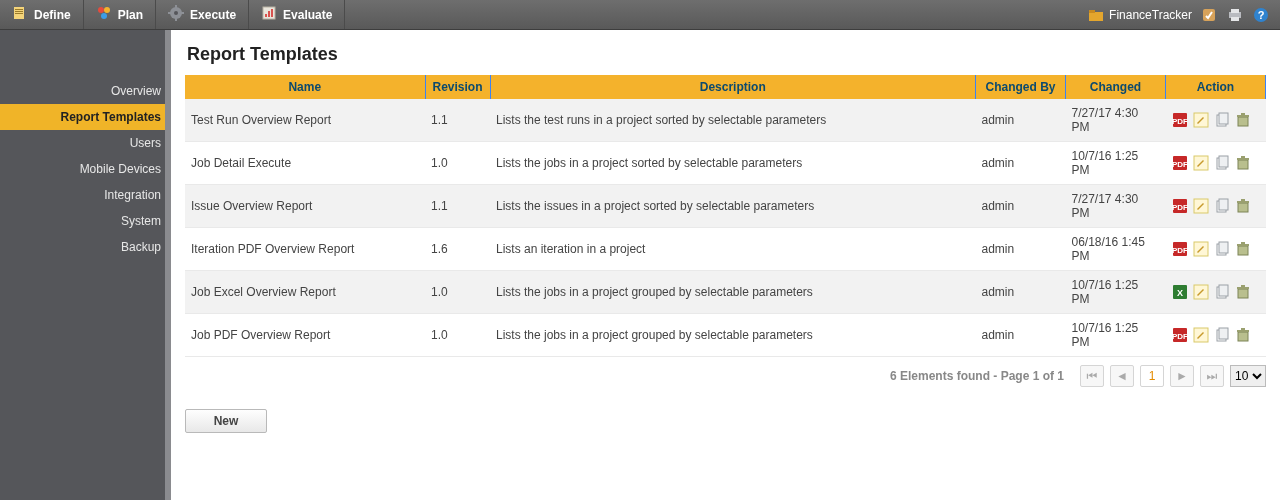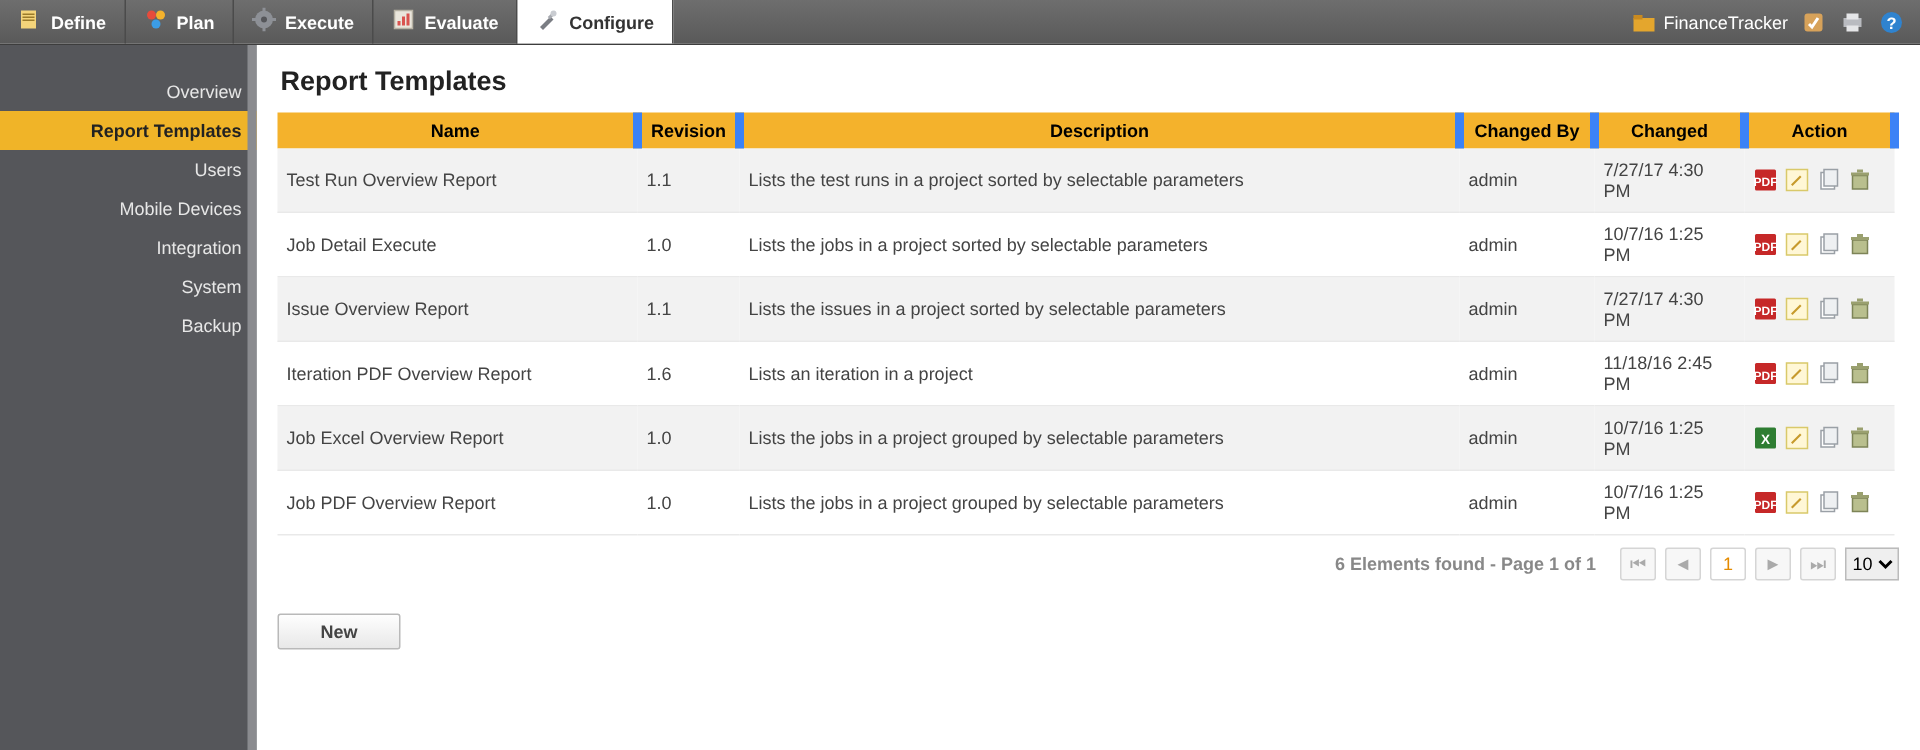--- a/index.html
+++ b/index.html
@@ -12,30 +12,30 @@
 .toolbar .spacer { flex:1; }
 .toolbar .right { display:flex; align-items:center; gap:8px; padding:0 10px; color:#fff; }
 .toolbar .right .proj { display:flex; align-items:center; gap:5px; color:#fff; }
 .toolbar .right .ticon { display:flex; align-items:center; justify-content:center; width:18px; height:18px; cursor:pointer; }
 .ticon-inner { width:16px; height:16px; }
 
 
 .layout { display:flex; height:470px; }
 .sidebar { width:171px; background:#55565a; color:#fff; position:relative; }
 .sidebar .handle { position:absolute; right:0; top:0; bottom:0; width:6px; background:#8a8b8f; cursor:col-resize; }
-.sidebar ul { list-style:none; margin-top:18px; }
+.sidebar ul { list-style:none; margin-top:48px; }
 .sidebar li { text-align:right; padding:6px 10px 6px 0; color:#e7e7e7; cursor:pointer; font-size:12px; }
 .sidebar li.active { background:#f0b428; color:#222; font-weight:bold; }
 
 .content { flex:1; background:#fff; padding:12px 14px; overflow:auto; }
 .content h1 { font-size:18px; font-weight:bold; margin:2px 0 10px 2px; color:#222; }
 
 
 table.report { width:100%; border-collapse:collapse; font-size:12px; }
-table.report thead th { background:#f4b22c; color:#000000; font-weight:bold; text-align:center; padding:5px 6px; border-right:6px solid #3b82f6; }
+table.report thead th { background:#f4b22c; color:#0c4a6e; font-weight:bold; text-align:center; padding:5px 6px; border-right:1px solid #3b82f6; }
 table.report thead th:first-child { text-align:center; }
 table.report tbody td { padding:7px 6px; border-bottom:1px solid #e9e9e9; color:#444; }
 table.report tbody tr:nth-child(odd) { background:#f2f2f2; }
 table.report tbody tr:nth-child(even) { background:#ffffff; }
 .col-name { width:240px; }
 .col-rev { width:65px; }
 .col-desc { }
 .col-chby { width:90px; }
 .col-chg { width:100px; }
 .col-act { width:100px; text-align:center; }
@@ -89,28 +89,20 @@
       </div>
       <div class="tab">
         <span><svg class="icn" viewBox="0 0 16 16">
             <rect x="2" y="2" width="12" height="12" fill="#eae6dc" stroke="#b7b2a4"></rect>
             <rect x="4" y="9" width="2" height="3" fill="#d9534f"></rect>
             <rect x="7" y="6" width="2" height="6" fill="#d9534f"></rect>
             <rect x="10" y="4" width="2" height="8" fill="#d9534f"></rect>
           </svg></span>
         <span>Evaluate</span>
       </div>
-      <div class="tab active">
-        <span><svg class="icn" viewBox="0 0 16 16">
-            <path d="M3 13 L10 6 L12 8 L5 15 Z" fill="#7a7d83"></path>
-            <rect x="10" y="2" width="2" height="6" fill="#a7aab0" transform="rotate(45 11 5)"></rect>
-            <circle cx="12" cy="4" r="2" fill="#c9ccd1"></circle>
-          </svg></span>
-        <span>Configure</span>
-      </div>
     </div>
   <div class="spacer"></div>
   <div class="right">
     <div class="proj">
       <svg class="icn" viewBox="0 0 16 16">
           <rect x="1" y="5" width="14" height="9" fill="#e4a62d"></rect>
           <rect x="1" y="3" width="6" height="3" fill="#c98a1f"></rect>
         </svg>
       <span>FinanceTracker</span>
     </div>
@@ -271,21 +263,21 @@
                   </svg>
                 </span>
               </div>
             </td>
           </tr>
           <tr>
             <td class="col-name">Iteration PDF Overview Report</td>
             <td class="col-rev">1.6</td>
             <td class="col-desc">Lists an iteration in a project</td>
             <td class="col-chby">admin</td>
-            <td class="col-chg">11/18/16 2:45 PM</td>
+            <td class="col-chg">06/18/16 1:45 PM</td>
             <td class="col-act">
               <div class="actions">
                 <span class="aicon">
                   <svg viewBox="0 0 16 16" width="16" height="16">
                     <rect x="1" y="1" width="14" height="14" rx="1" fill="#c62828"></rect>
                     <text x="8" y="12" text-anchor="middle" font-size="8" fill="#fff" font-family="Arial" font-weight="bold">PDF</text>
                   </svg>
                 </span>
                 <span class="aicon">
                   <svg viewBox="0 0 16 16" width="16" height="16">

